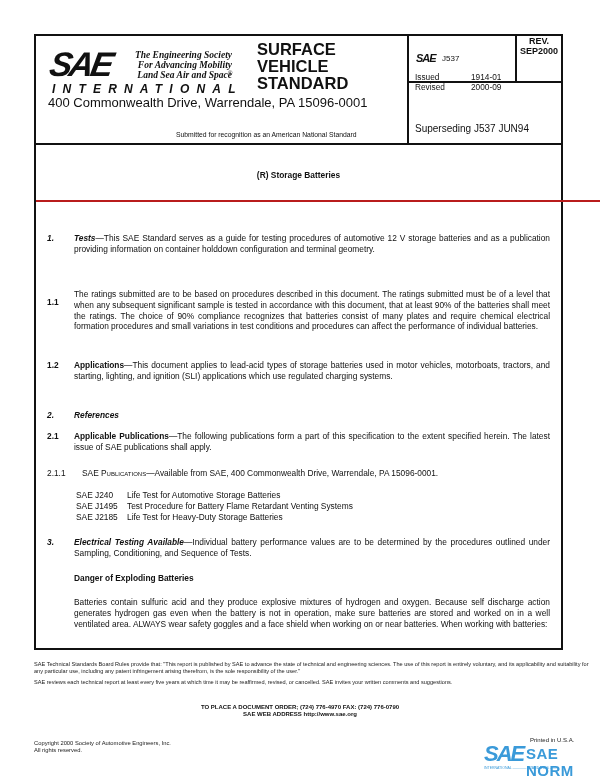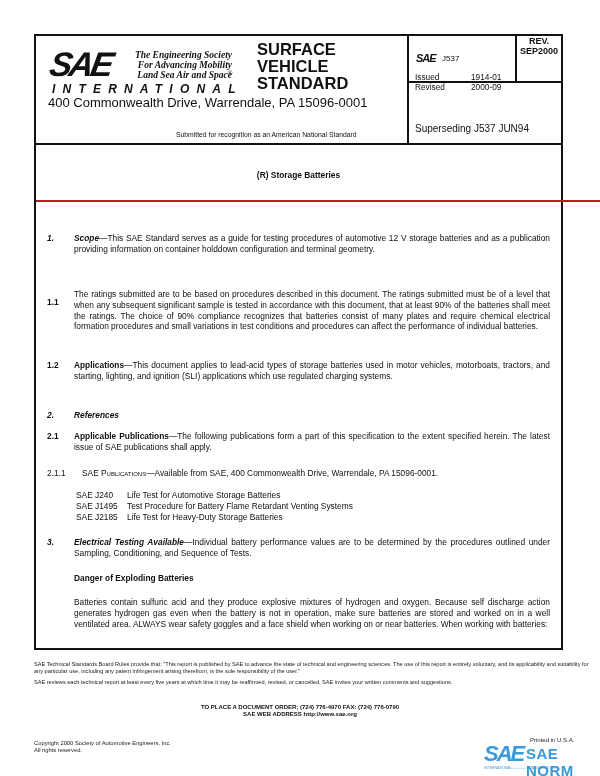--- a/index.html
+++ b/index.html
@@ -96,21 +96,21 @@
     </div>
   </div>
 
   <div class="title-box">
     <div class="title">(R) Storage Batteries</div>
   </div>
 
   <div class="body">
 
     <div class="num it" style="top:33px">1.</div>
-    <div class="txt" style="top:33px"><span class="bi">Scope</span><span>—This SAE Standard serves as a guide for testing procedures of automotive 12 V storage batteries and as a publication providing information on container holddown configuration and terminal geometry.</span></div>
+    <div class="txt" style="top:33px"><span class="bi">Tests</span><span>—This SAE Standard serves as a guide for testing procedures of automotive 12 V storage batteries and as a publication providing information on container holddown configuration and terminal geometry.</span></div>
 
     <div class="num" style="top:97px">1.1</div>
     <div class="txt" style="top:89px">The ratings submitted are to be based on procedures described in this document. The ratings submitted must be of a level that when any subsequent significant sample is tested in accordance with this document, that at least 90% of the batteries shall meet the ratings. The choice of 90% compliance recognizes that batteries consist of many plates and require chemical electrical formation procedures and small variations in test conditions and procedures can affect the performance of individual batteries.</div>
 
     <div class="num" style="top:160px">1.2</div>
     <div class="txt" style="top:160px"><span class="b">Applications</span><span>—This document applies to lead-acid types of storage batteries used in motor vehicles, motorboats, tractors, and starting, lighting, and ignition (SLI) applications which use regulated charging systems.</span></div>
 
     <div class="num it" style="top:210px">2.</div>
     <div class="txt" style="top:210px"><span class="bi">References</span></div>
 

